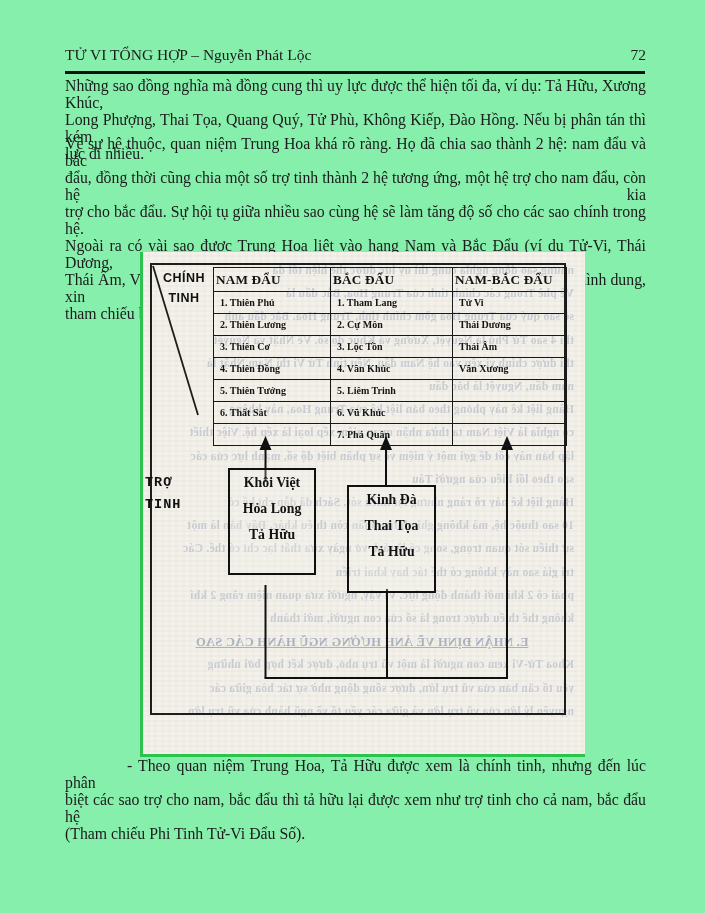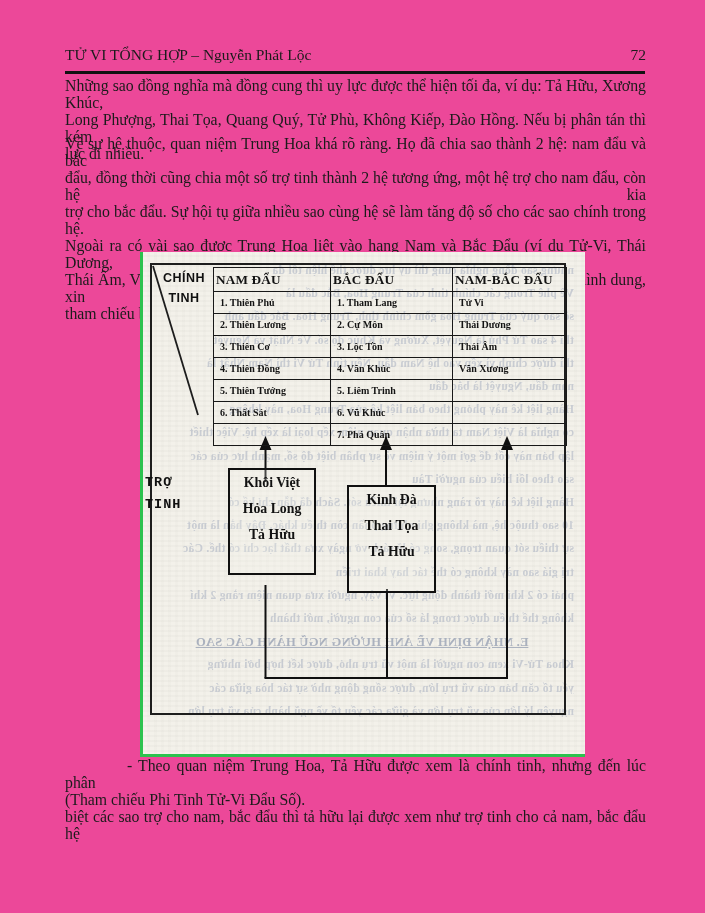--- a/index.html
+++ b/index.html
@@ -1,17 +1,17 @@
 <!DOCTYPE html>
 <html><head>
 <meta charset="utf-8">
 <style>
   html,body{margin:0;padding:0;background:#e8e8e8;}
   .page{
-    position:relative;width:705px;height:913px;background:#ec4899;
+    position:relative;width:705px;height:913px;background:#86efac;
     font-family:"Liberation Serif","DejaVu Serif",serif;color:#1b1b1b;
     overflow:hidden;margin:0 auto;
   }
   
   .hdr{position:absolute;left:65px;top:46px;width:581px;display:flex;justify-content:space-between;font-size:15.5px;}
   .hdr-rule{position:absolute;left:65px;top:71px;width:580px;height:3px;background:#111;}
   
   .para{position:absolute;left:65px;width:581px;font-size:15.8px;line-height:17px;}
   .p1{top:77px;}
   .p2{top:135px;}
@@ -209,17 +209,17 @@
     </div>
     <div class="sbox box2">
       <span class="bl">Kinh Đà</span>
       <span class="bl">Thai Tọa</span>
       <span class="bl">Tả Hữu</span>
     </div>
   </div>
 
   <div class="para pfoot">
     <div class="ln indent">-    Theo quan niệm Trung Hoa, Tả Hữu được xem là chính tinh, nhưng đến lúc phân</div>
+    <div class="ln">biệt các sao trợ cho nam, bắc đẩu thì tả hữu lại được xem như trợ tinh cho cả nam, bắc đẩu hệ</div>
     <div class="ln last">(Tham chiếu Phi Tinh Tử-Vi Đẩu Số).</div>
-    <div class="ln">biệt các sao trợ cho nam, bắc đẩu thì tả hữu lại được xem như trợ tinh cho cả nam, bắc đẩu hệ</div>
   </div>
 
 </div>
 
 </body></html>

